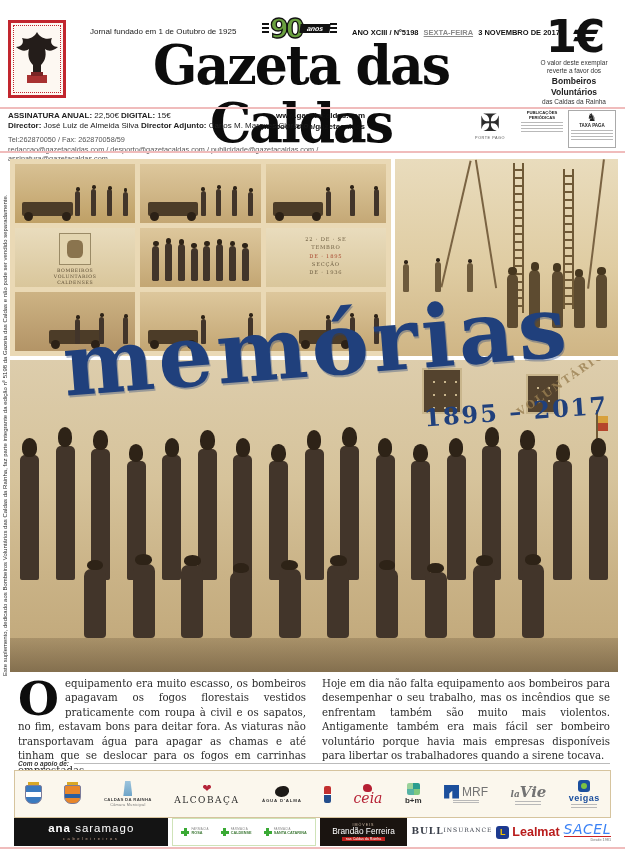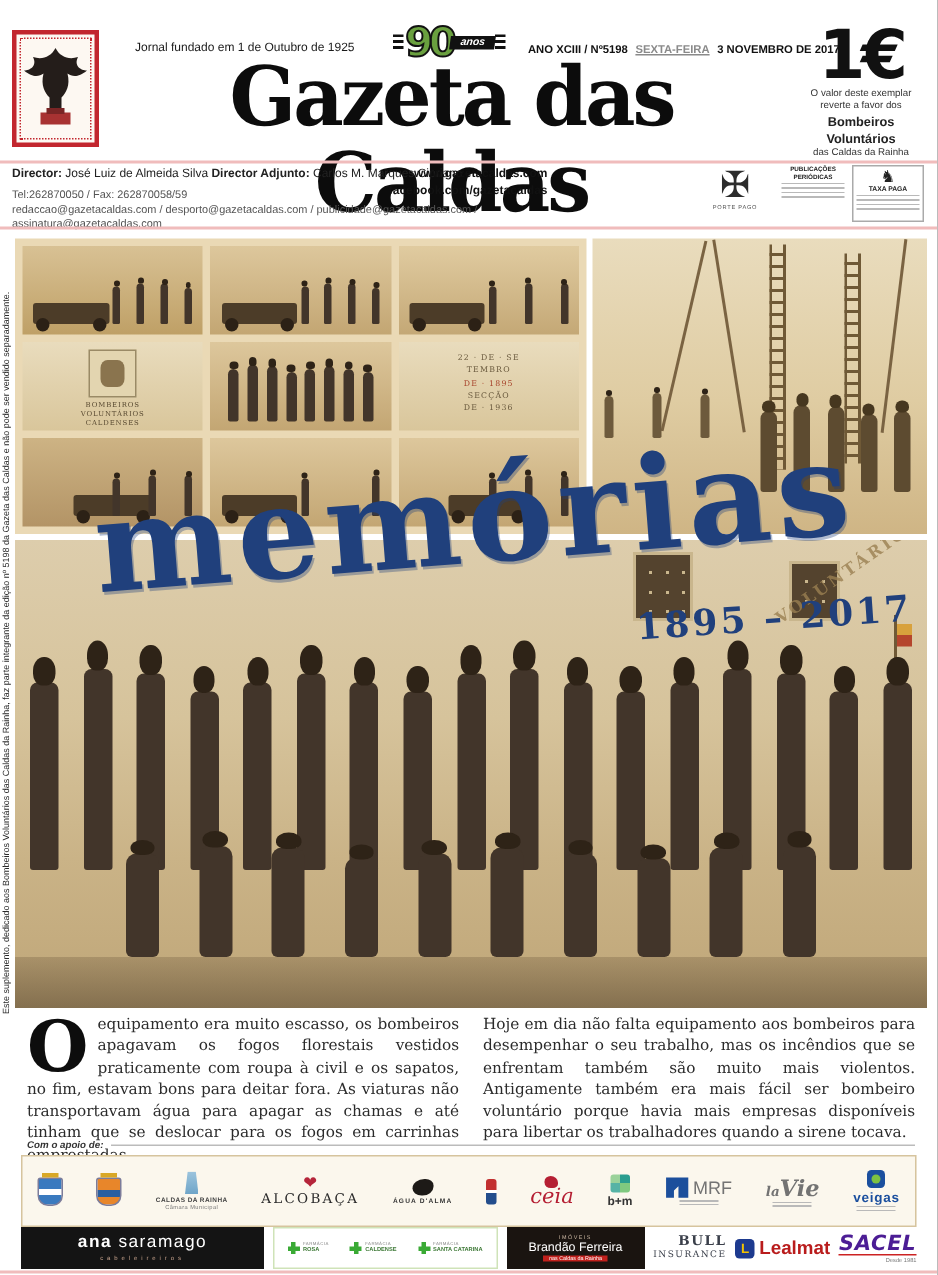--- a/index.html
+++ b/index.html
@@ -188,31 +188,31 @@
      linear-gradient(#3aaa35,#3aaa35) center/8px 3px no-repeat,
      linear-gradient(#3aaa35,#3aaa35) center/3px 8px no-repeat;}
   .ph-col{display:flex;flex-direction:column;line-height:1.15;}
   .ph-top{font-size:2.9px;color:#888;letter-spacing:.3px;}
   .ph-name{font-size:3.8px;font-weight:bold;color:#3f7a38;}
   .brandao{width:92px;height:28px;background:#1a1410;color:#fff;display:flex;flex-direction:column;
            align-items:center;justify-content:center;line-height:1.15;}
   .br-top{font-size:3.6px;color:#cdb9a4;letter-spacing:1px;}
   .br-name{font-size:8.3px;}
   .br-sub{font-size:3.6px;background:#c0201c;padding:0 4px;margin-top:1px;}
-  .bull{display:flex;flex-direction:column;align-items:flex-end;line-height:1.1;
+  .bull{display:flex;flex-direction:row;align-items:flex-start;line-height:1.1;
         font-family:"DejaVu Serif",serif;color:#3a3f4a;}
   .bull-t{font-size:9px;font-weight:bold;letter-spacing:1px;}
   .bull-s{font-size:6px;letter-spacing:1px;}
   .lealmat-row{display:flex;align-items:center;gap:3px;}
   .leal-ico{width:13px;height:13px;background:#1d3a8f;border-radius:3px;color:#f2c200;
             font-size:9px;font-weight:bold;display:flex;align-items:center;justify-content:center;}
   .lealmat{font-size:12.5px;font-weight:bold;color:#b91c1c;}
   .sacel-col{display:flex;flex-direction:column;align-items:flex-end;}
-  .sacel{font-family:"DejaVu Sans",sans-serif;font-style:italic;font-weight:bold;font-size:14px;
-         color:#4c1d95;border-bottom:1.5px solid #cc2222;line-height:1.05;letter-spacing:.5px;}
+  .sacel{font-family:"DejaVu Sans",sans-serif;font-style:italic;font-weight:normal;font-size:14px;
+         color:#3b82f6;border-bottom:1.5px solid #cc2222;line-height:1.05;letter-spacing:.5px;}
   .sacel-s{font-size:3.8px;color:#777;margin-top:1px;}
 </style>
 </head>
 <body>
 
 <div class="page">
 
   <div class="emblem">
     <svg width="46" height="62" viewBox="0 0 46 62">
       <path d="M23 4 C20 10 14 12 8 10 C11 16 6 19 2 19 C8 24 12 23 15 21 C13 29 16 34 19 37 L19 46 L27 46 L27 37 C30 34 33 29 31 21 C34 23 38 24 44 19 C40 19 35 16 38 10 C32 12 26 10 23 4 Z" fill="#241d1a"></path>
@@ -237,20 +237,23 @@
     <div class="price">1€</div>
     <div class="pn s">O valor deste exemplar</div>
     <div class="pn s">reverte a favor dos</div>
     <div class="pn m">Bombeiros Voluntários</div>
     <div class="pn s">das Caldas da Rainha</div>
   </div>
   <div class="rule rule1"></div>
 
   <div class="ib-left">
     <div class="ib-l">
+      <span class="bl">ASSINATURA ANUAL:</span><span> 22,50€ </span><span class="bl">DIGITAL:</span><span> 15€</span>
+    </div>
+    <div class="ib-l">
       <span class="bl">Director:</span><span> José Luiz de Almeida Silva </span><span class="bl">Director Adjunto:</span><span> Carlos M. Marques Cipriano</span>
     </div>
     <div class="ib-gap"></div>
     <div class="ib-sm">Tel:262870050 / Fax: 262870058/59</div>
     <div class="ib-sm">redaccao@gazetacaldas.com / desporto@gazetacaldas.com / publicidade@gazetacaldas.com / assinatura@gazetacaldas.com</div>
   </div>
   <div class="ib-site">
     <div>www.gazetacaldas.com</div>
     <div>facebook.com/gazetacaldas</div>
   </div>

